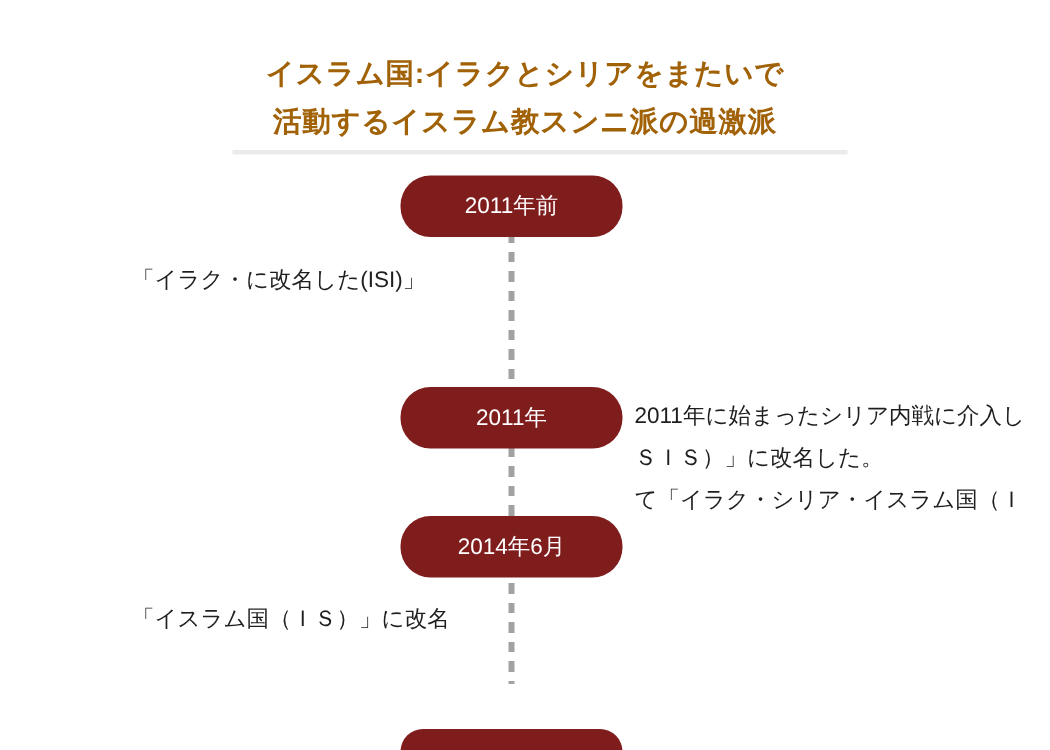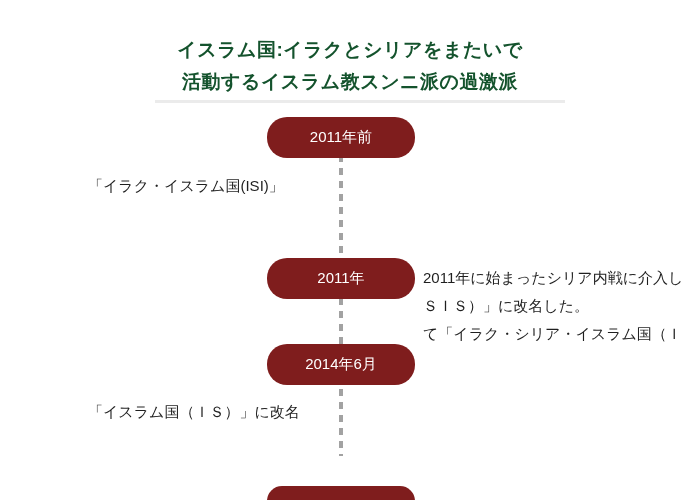--- a/index.html
+++ b/index.html
@@ -16,21 +16,21 @@
     background: #ffffff;
   }
   .title {
     position: absolute;
     top: 34px;
     left: 0;
     width: 700px;
     text-align: center;
     font-size: 19px;
     font-weight: bold;
-    color: #14532d;
+    color: #a16207;
     line-height: 32px;
     letter-spacing: 0.5px;
   }
   .divider {
     position: absolute;
     left: 155px;
     top: 100px;
     width: 410px;
     height: 3px;
     background: #ebebeb;
@@ -89,21 +89,21 @@
   </div>
 
   <div class="divider"></div>
 
   <div class="dotted-line"></div>
 
   <div class="pill pill-1">
     <span>2011年前</span>
   </div>
 
-  <div class="annotation annotation-left-1">「イラク・イスラム国(ISI)」</div>
+  <div class="annotation annotation-left-1">「イラク・に改名した(ISI)」</div>
 
   <div class="pill pill-2">
     <span>2011年</span>
   </div>
 
   <div class="annotation annotation-right">
     <div>2011年に始まったシリア内戦に介入し</div>
     <div>ＳＩＳ）」に改名した。</div>
     <div>て「イラク・シリア・イスラム国（Ｉ</div>
   </div>

